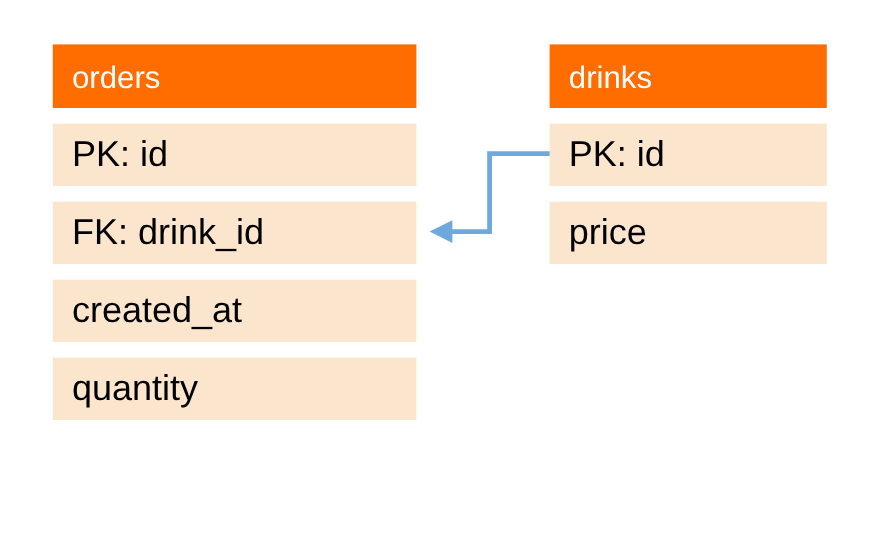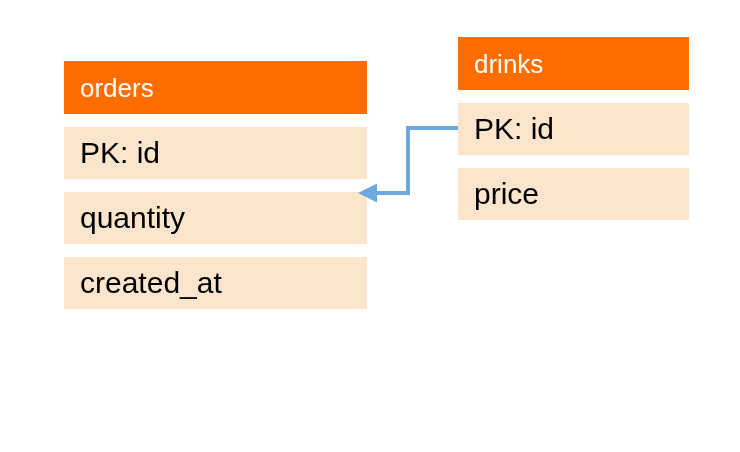--- a/index.html
+++ b/index.html
@@ -6,21 +6,21 @@
   html, body { background: #ffffff; }
   .canvas {
     position: relative;
     width: 740px;
     height: 452px;
     background: #ffffff;
     overflow: hidden;
     font-family: "Liberation Sans", sans-serif;
   }
   .table { position: absolute; top: 37px; }
-  .table-orders { left: 64px; width: 303px; margin-top: 24px; }
+  .table-orders { left: 44px; width: 303px; }
   .table-drinks { left: 458px; width: 231px; }
   .thead {
     height: 53px;
     background: #ff6d01;
     color: #ffffff;
     display: flex;
     align-items: center;
     padding: 0 16px;
     font-size: 26px;
     line-height: 1;
@@ -44,22 +44,23 @@
   }
 </style>
 </head>
 <body>
 
 <div class="canvas">
 
   <div class="table table-orders">
     <div class="thead">orders</div>
     <div class="trow">PK: id</div>
+    <div class="trow">FK: drink_id</div>
+    <div class="trow">created_at</div>
     <div class="trow">quantity</div>
-    <div class="trow">created_at</div>
   </div>
 
   <div class="table table-drinks">
     <div class="thead">drinks</div>
     <div class="trow">PK: id</div>
     <div class="trow">price</div>
   </div>
 
   <svg class="arrow-svg" viewBox="0 0 740 452" xmlns="http://www.w3.org/2000/svg">
     <path d="M458,128 H408 V193 H375" fill="none" stroke-width="4" stroke="#6fa8dc"></path>

